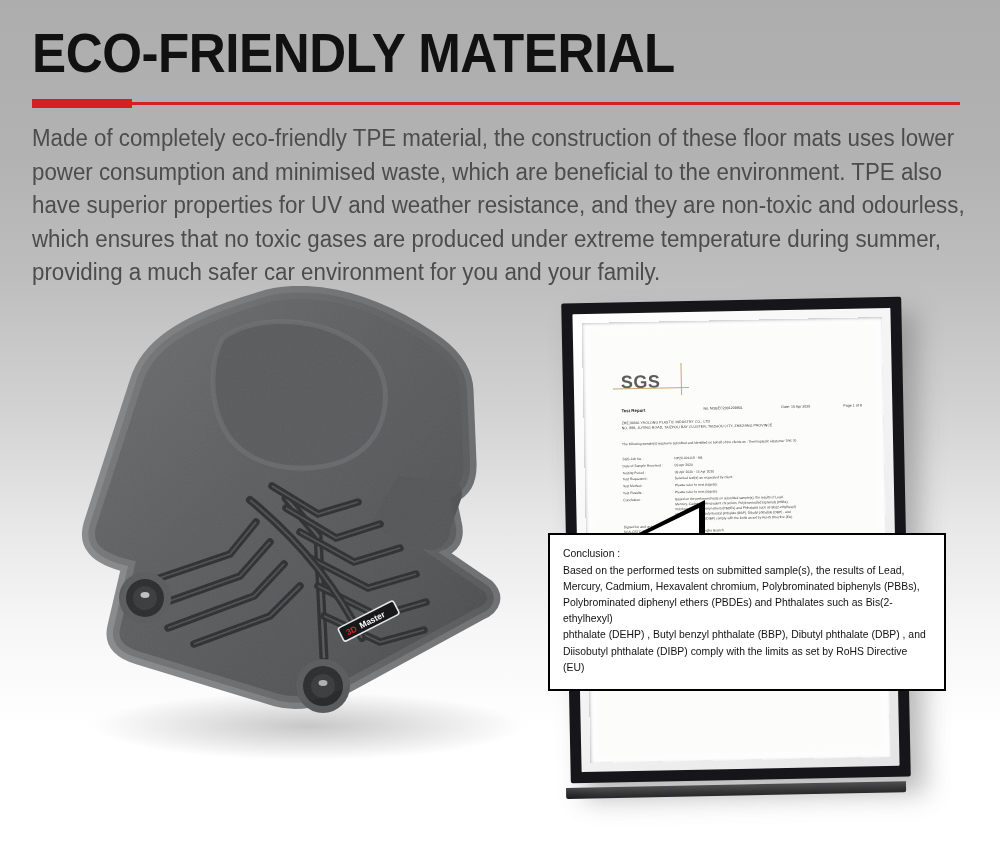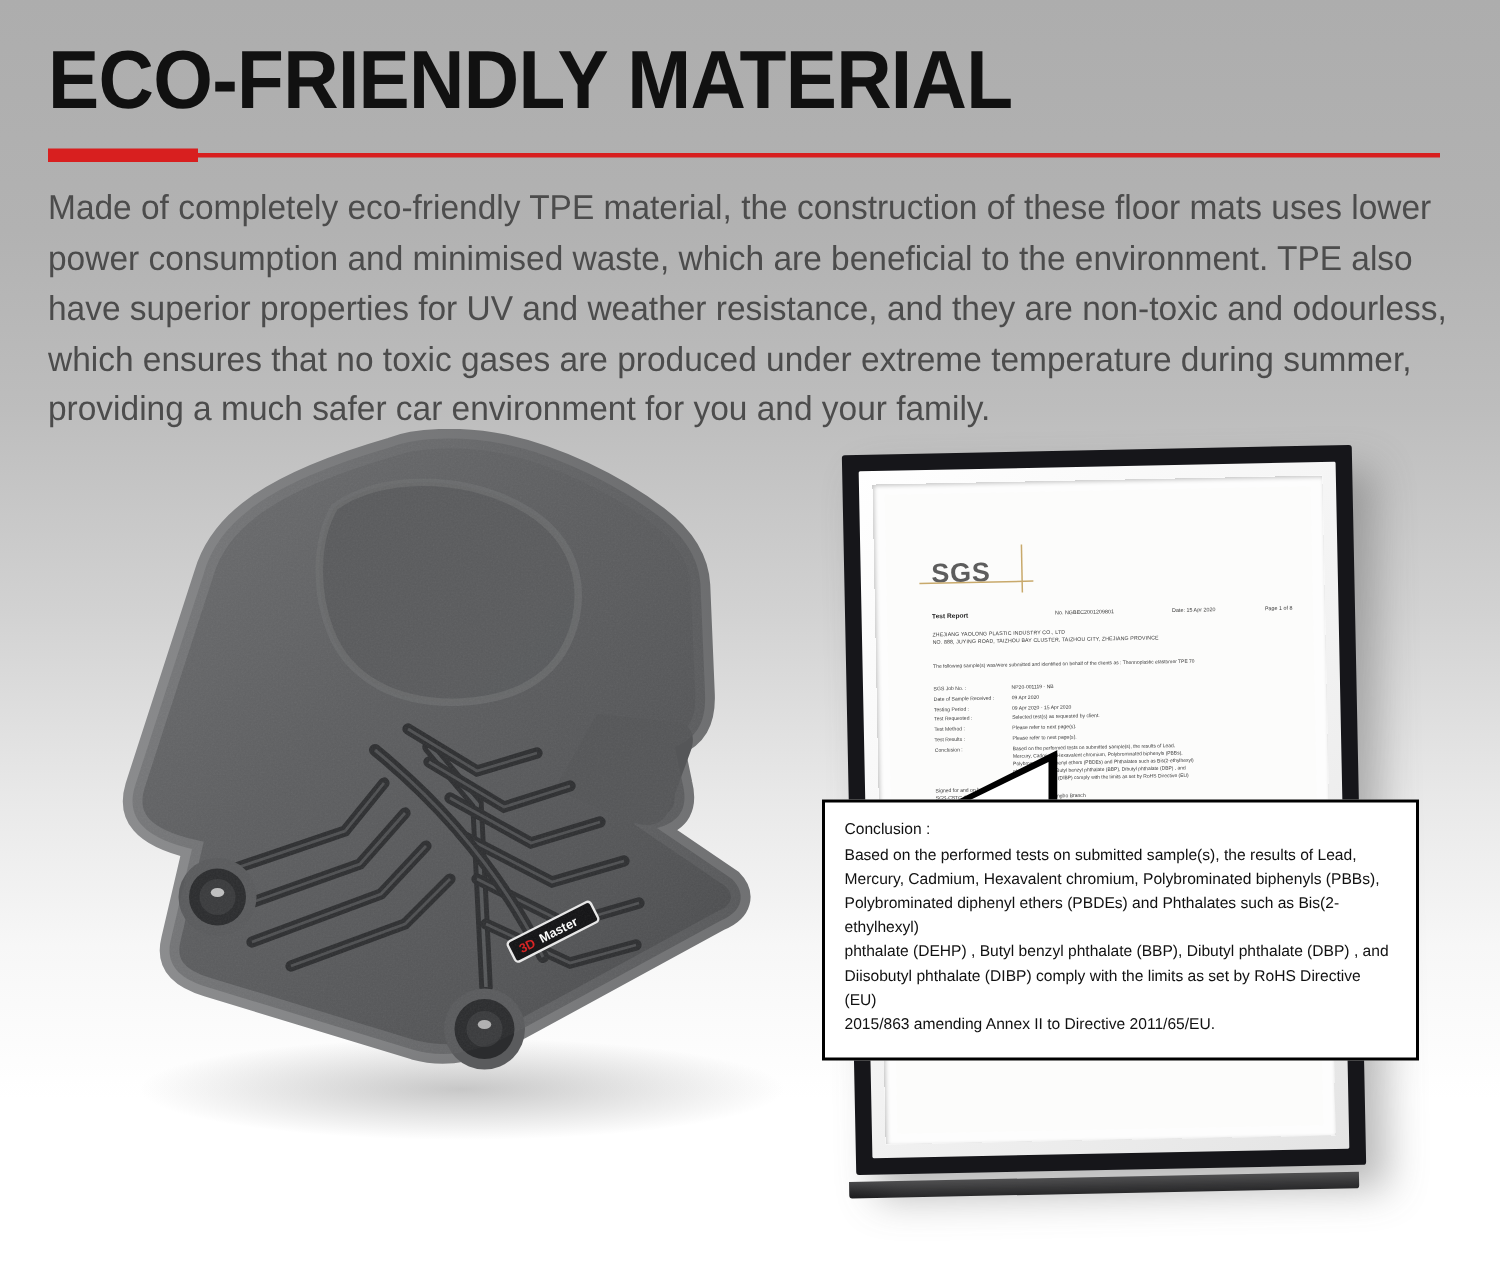--- a/index.html
+++ b/index.html
@@ -374,16 +374,15 @@
     <polygon points="86,8 86,42 16,42" fill="#fff"></polygon>
   </svg>
 
   <div class="callout">
     <div class="hd">Conclusion :</div>
     <div>Based on the performed tests on submitted sample(s), the results of Lead,</div>
     <div>Mercury, Cadmium, Hexavalent chromium, Polybrominated biphenyls (PBBs),</div>
     <div>Polybrominated diphenyl ethers (PBDEs) and Phthalates such as Bis(2-ethylhexyl)</div>
     <div>phthalate (DEHP) , Butyl benzyl phthalate (BBP), Dibutyl phthalate (DBP) , and</div>
     <div>Diisobutyl phthalate (DIBP) comply with the limits as set by RoHS Directive (EU)</div>
-    <div>2015/863 amending Annex II to Directive 2011/65/EU.</div>
   </div>
 
 </div>
 
 </body></html>

